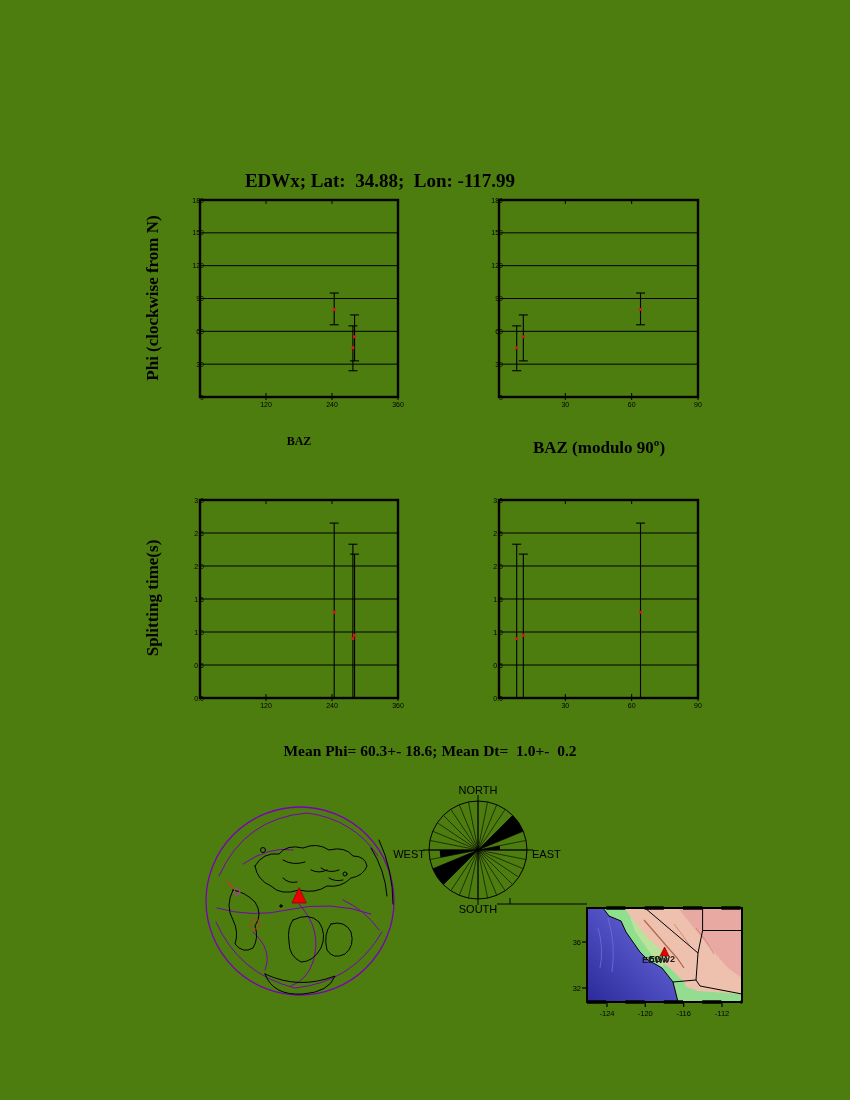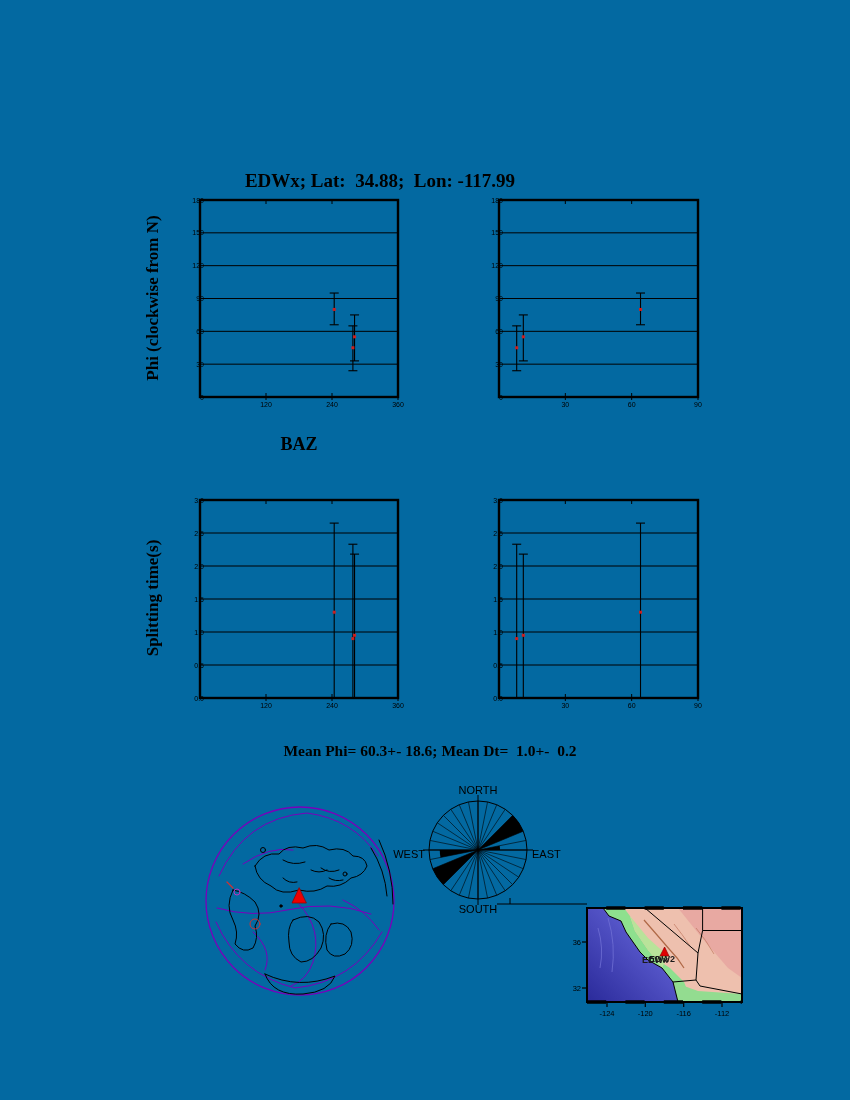--- a/index.html
+++ b/index.html
@@ -1,38 +1,39 @@
 <!DOCTYPE html>
 <html><head>
 <meta charset="utf-8">
 <style>
   html,body{margin:0;padding:0;background:#888;}
-  .page{position:relative;width:850px;height:1100px;background:#0369a1;overflow:hidden;
+  .page{position:relative;width:850px;height:1100px;background:#4d7c0f;overflow:hidden;
         font-family:"Liberation Serif",serif;color:#000;}
   .abs{position:absolute;white-space:pre;}
   .title{font-weight:bold;font-size:19px;text-align:center;}
-  .axlab{font-weight:bold;font-size:18px;text-align:center;}
+  .axlab{font-weight:bold;font-size:12px;text-align:center;}
   .rot{transform:rotate(-90deg);transform-origin:center center;font-weight:bold;font-size:17px;text-align:center;}
   .mean{font-weight:bold;font-size:15.5px;}
   svg{position:absolute;overflow:visible;}
   svg text{font-family:"Liberation Sans",sans-serif;}
 </style>
 </head>
 <body>
 
 <div class="page">
 
   <div class="abs title" style="left:60px;top:170px;width:640px;">EDWx; Lat:  34.88;  Lon: -117.99</div>
 
   <div class="abs rot" style="left:43px;top:288px;width:220px;">Phi (clockwise from N)</div>
 
   <div class="abs rot" style="left:73px;top:588px;width:160px;">Splitting time(s)</div>
 
   <div class="abs axlab" style="left:200px;top:434px;width:198px;">BAZ</div>
 
+  <div class="abs axlab" style="left:489px;top:438px;width:220px;font-size:17px;">BAZ (modulo 90º)</div>
 
   <div class="abs mean" style="left:0px;top:742px;width:860px;text-align:center;">Mean Phi= 60.3+- 18.6; Mean Dt=  1.0+-  0.2</div>
 
 
   <svg id="plot-phi-baz" style="left:160px;top:185px;" width="280" height="240">
       <text x="44" y="181.66666666666669" text-anchor="end" font-size="7" fill="#000">30</text>
       <text x="44" y="148.83333333333334" text-anchor="end" font-size="7" fill="#000">60</text>
       <text x="44" y="116" text-anchor="end" font-size="7" fill="#000">90</text>
       <text x="44" y="83.16666666666669" text-anchor="end" font-size="7" fill="#000">120</text>
       <text x="44" y="50.333333333333314" text-anchor="end" font-size="7" fill="#000">150</text>

